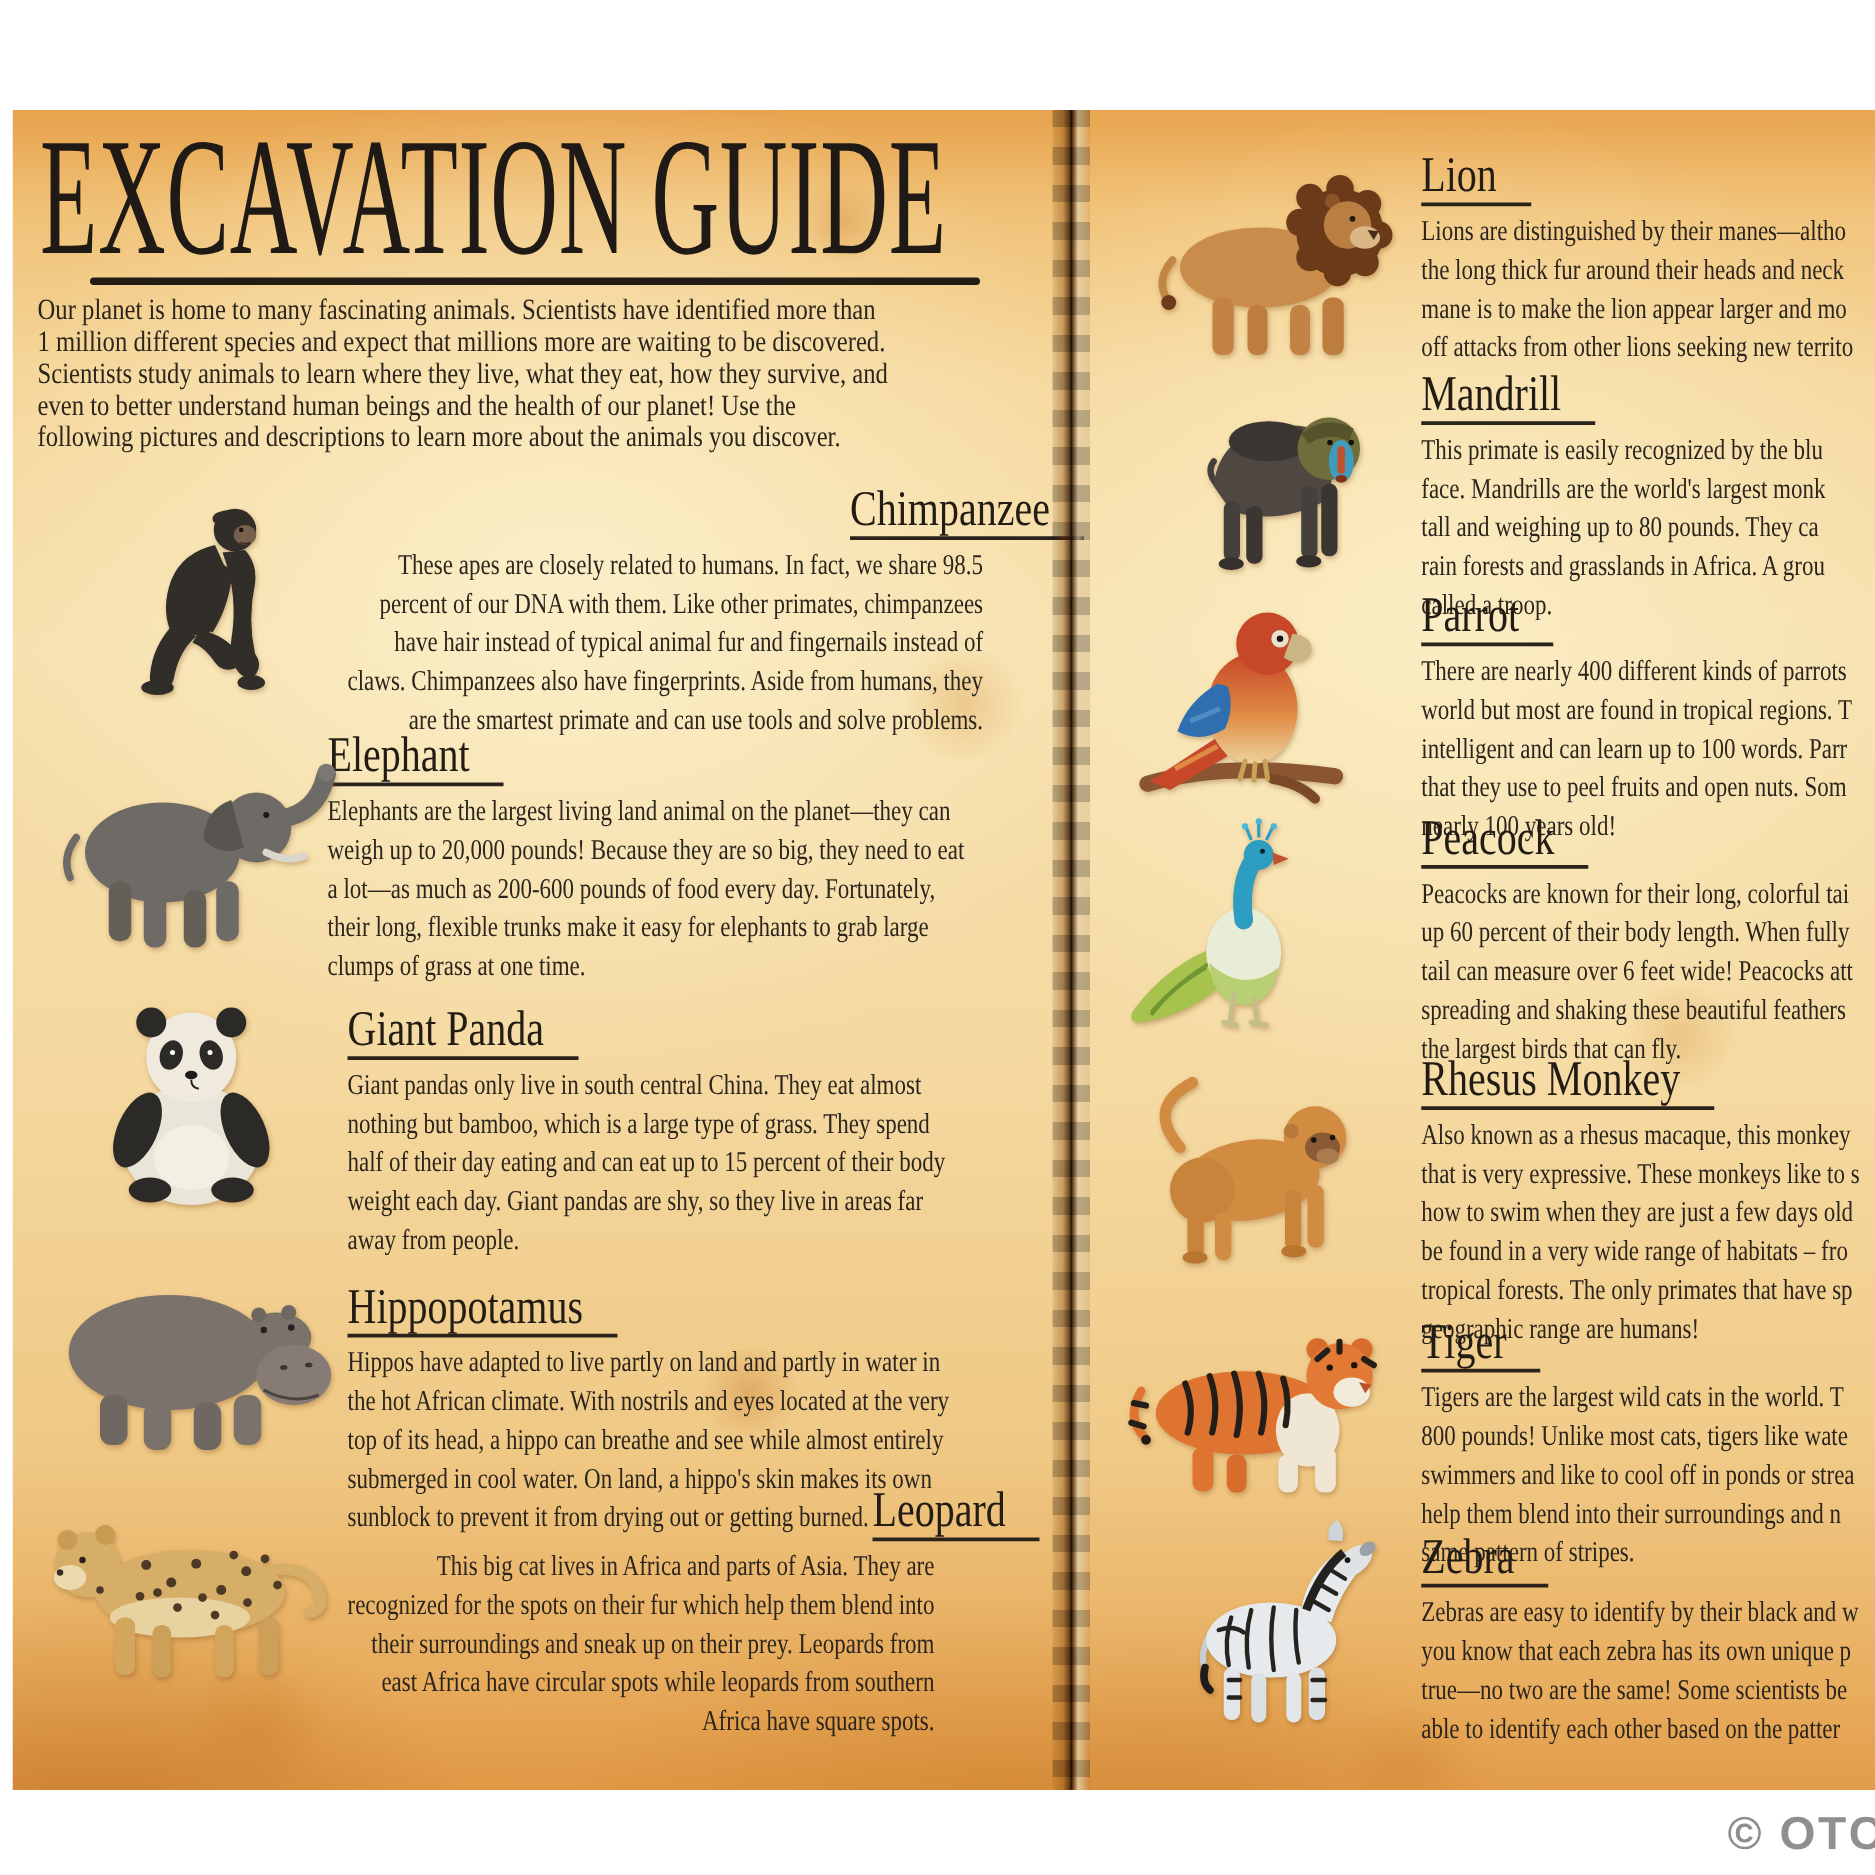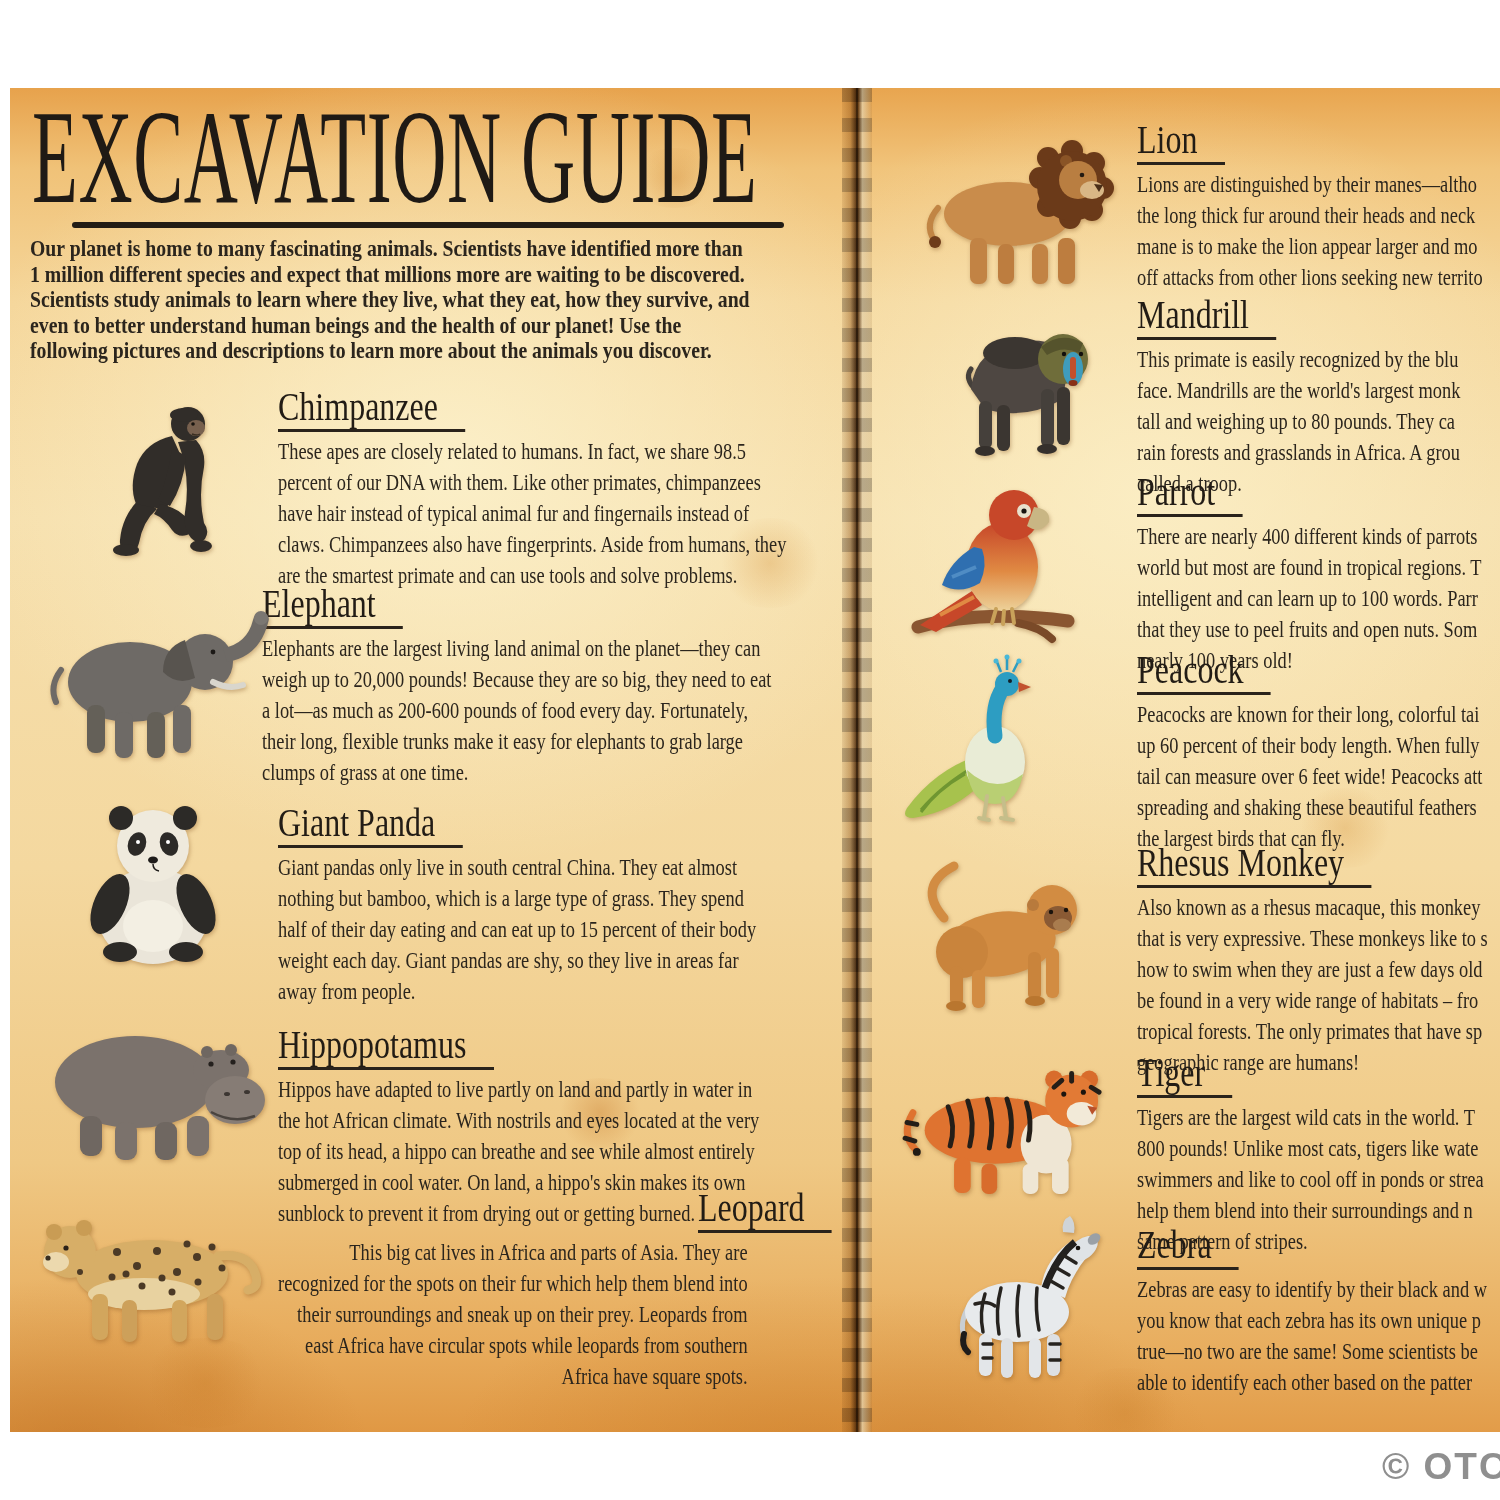--- a/index.html
+++ b/index.html
@@ -15,21 +15,21 @@
   .page-right{left:846px;width:644px;background:
     radial-gradient(ellipse 620px 560px at 45% 30%, rgba(252,240,200,.8), rgba(252,240,200,0) 72%),
     radial-gradient(ellipse 420px 240px at 10% 102%, rgba(190,110,28,.38), rgba(190,110,28,0) 70%),
     linear-gradient(180deg,#e8a54f 0%,#f1c47b 6%,#f5d89e 16%,#f6e0ae 32%,#f5daa2 58%,#f0ca87 80%,#e8ad5e 94%,#e29c49 100%);}
   .fold{position:absolute;left:832px;top:0;width:30px;height:100%;background:
     repeating-linear-gradient(180deg, rgba(20,8,0,.28) 0 14px, rgba(120,70,20,.12) 14px 30px),
     linear-gradient(90deg, rgba(150,85,20,0) 0%, rgba(150,85,20,.35) 28%, rgba(70,35,6,.8) 46%, #170c02 50%, rgba(70,35,6,.8) 54%, rgba(247,231,192,.8) 68%, rgba(247,231,192,0) 100%);}
   .stain{position:absolute;border-radius:50%;pointer-events:none;}
   .title{position:absolute;left:22px;top:14px;font-size:134px;line-height:110px;color:#1f1a15;white-space:nowrap;transform:scale(.56,1);transform-origin:0 0;letter-spacing:1px;font-weight:500;}
   .title-rule{position:absolute;left:62px;top:134px;width:712px;height:6px;background:#221c15;border-radius:3px;}
-  .intro{position:absolute;left:20px;top:148px;color:#2b251d;font-weight:bold;}
+  .intro{position:absolute;left:20px;top:148px;color:#2b251d;}
   .intro .tl{font-size:23.5px;line-height:25.6px;white-space:nowrap;transform:scaleX(.84);transform-origin:0 0;}
   .sec{position:absolute;color:#2b251d;}
   .sec h2{margin:0 0 4px 0;display:inline-block;font-weight:500;font-size:40px;line-height:43px;color:#221c15;border-bottom:3px solid #2a231b;padding:0 34px 1px 0;transform:scaleX(.8);transform-origin:0 0;}
   .sec .lines .tl{font-size:23px;line-height:31px;white-space:nowrap;transform:scaleX(.8);transform-origin:0 0;}
   .fig{position:absolute;}
   .fig svg{display:block;width:100%;height:100%;filter:drop-shadow(1px 2px 2px rgba(120,70,20,.35));}
   .credit{position:absolute;left:1382px;top:1446px;font-family:"Liberation Sans",sans-serif;font-weight:bold;font-size:37px;color:#8f8f8f;letter-spacing:2px;white-space:nowrap;}
 </style>
 </head>
 <body>
@@ -51,21 +51,21 @@
     <div class="intro">
       <div class="lines">
           <div class="tl">Our planet is home to many fascinating animals. Scientists have identified more than</div>
           <div class="tl">1 million different species and expect that millions more are waiting to be discovered.</div>
           <div class="tl">Scientists study animals to learn where they live, what they eat, how they survive, and</div>
           <div class="tl">even to better understand human beings and the health of our planet! Use the</div>
           <div class="tl">following pictures and descriptions to learn more about the animals you discover.</div>
         </div>
     </div>
 
-    <div class="sec" style="left:268px;top:297px;">
+    <div class="sec" style="left:268px;top:297px;text-align:right;">
       <h2><span>Chimpanzee</span></h2>
       <div class="lines">
           <div class="tl">These apes are closely related to humans. In fact, we share 98.5</div>
           <div class="tl">percent of our DNA with them. Like other primates, chimpanzees</div>
           <div class="tl">have hair instead of typical animal fur and fingernails instead of</div>
           <div class="tl">claws. Chimpanzees also have fingerprints. Aside from humans, they</div>
           <div class="tl">are the smartest primate and can use tools and solve problems.</div>
         </div>
     </div>
     <div class="sec" style="left:252px;top:494px;">

